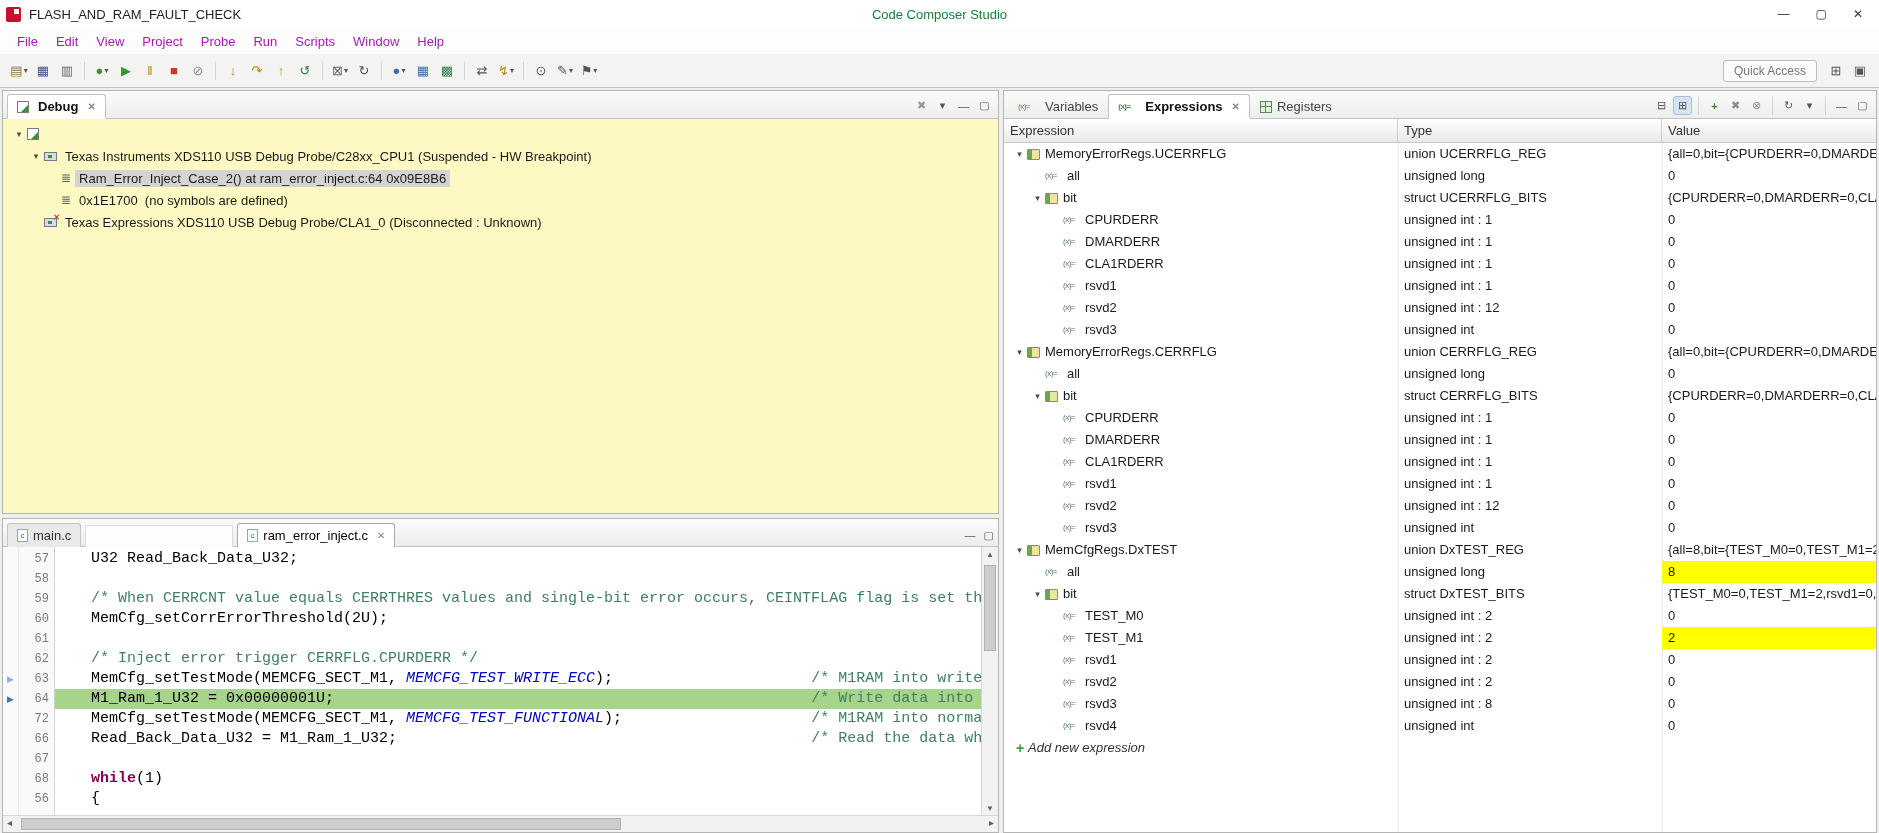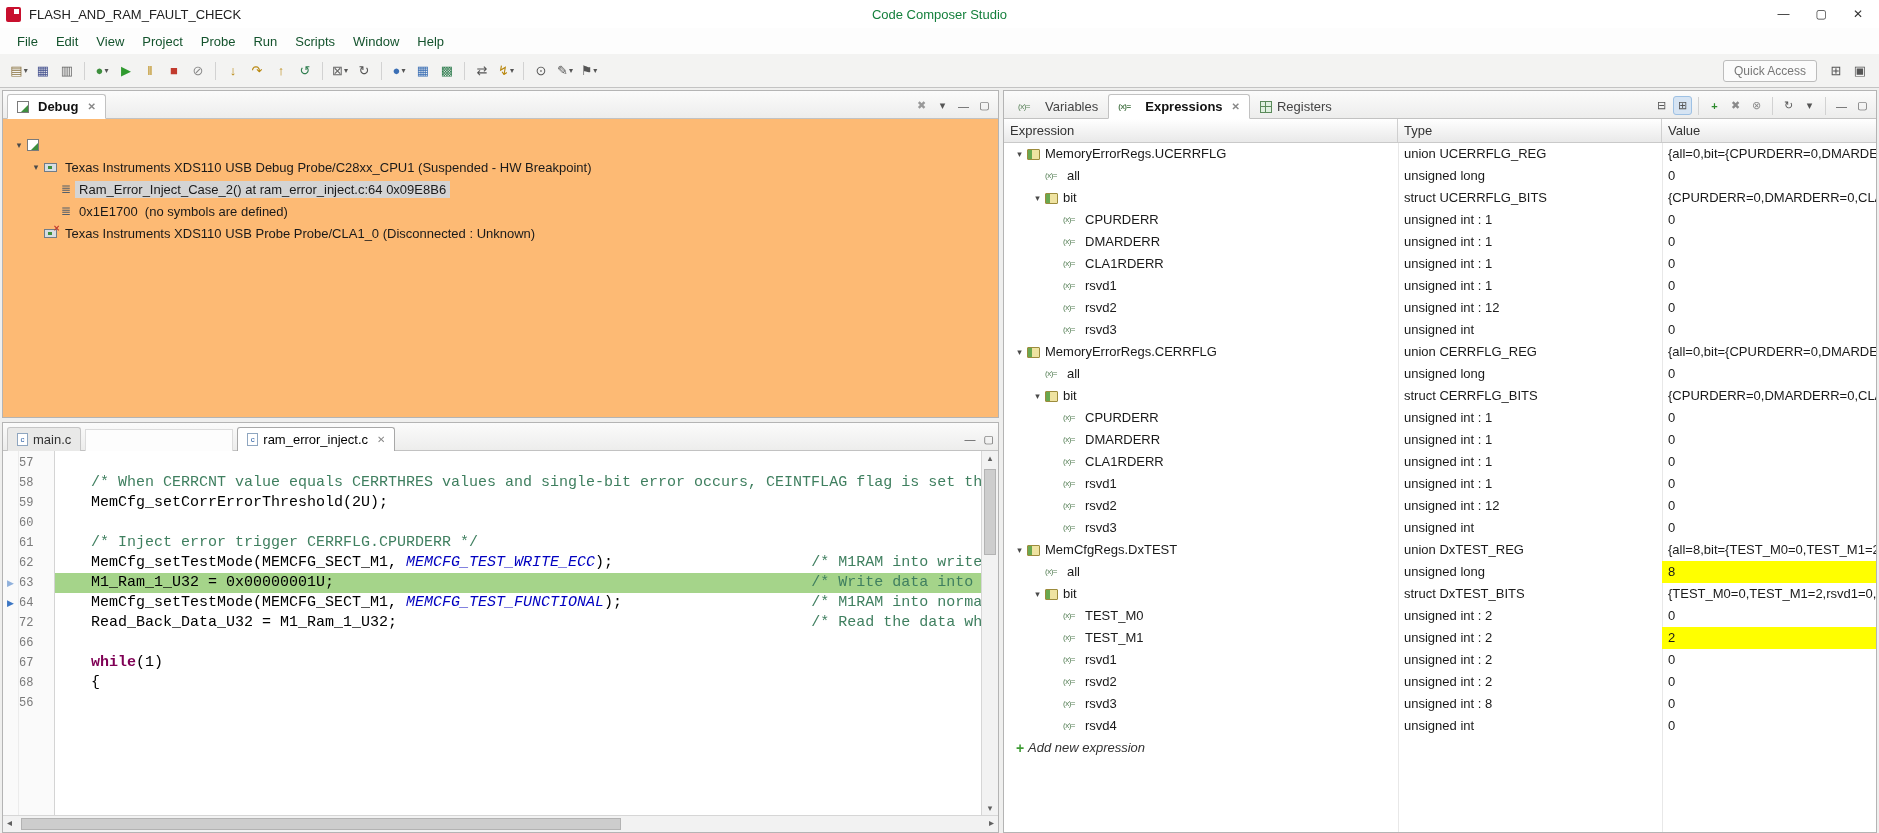--- a/index.html
+++ b/index.html
@@ -11,21 +11,21 @@
   .titlebar { height:28px; display:flex; align-items:center; background:#ffffff; padding:0 6px; flex:0 0 auto; }
   .ccs-logo { width:15px; height:15px; background:#c8102e; border-radius:2px; margin-right:8px; position:relative; }
   .ccs-logo::after{ content:""; position:absolute; right:2px; top:2px; width:5px; height:5px; background:#fff; }
   .title-left { font-size:13px; color:#222; }
   .title-center { position:absolute; left:50%; transform:translateX(-50%); font-size:13px; color:#15803d; }
   .win-controls { margin-left:auto; display:flex; gap:26px; padding-right:10px; color:#333; }
   .win-btn { font-size:12px; cursor:default; }
 
   
   .menubar { height:26px; display:flex; align-items:center; padding-left:8px; background:#fdfdfd; flex:0 0 auto; }
-  .menu-item { padding:3px 9px; border-radius:3px; color:#14532d; }
+  .menu-item { padding:3px 9px; border-radius:3px; color:#a21caf; }
 
   
   .toolbar { height:34px; display:flex; align-items:center; padding:0 8px; background:#f3f3f2; border-bottom:1px solid #c3c3c3; flex:0 0 auto; gap:2px; }
   .tb-icon { height:22px; min-width:22px; display:flex; align-items:center; justify-content:center; border-radius:3px; color:#555; font-size:13px; }
   .tb-icon.pressed { background:#d6e4f3; border:1px solid #9ec1e4; }
   .tb-sep { width:1px; height:18px; background:#d2d2d2; margin:0 4px; }
   .dd { font-size:8px; color:#555; margin-left:1px; }
   .quick-access { margin-left:auto; border:1px solid #bcbcbc; background:#fbfbfb; border-radius:3px; padding:3px 10px; color:#777; font-size:12px; }
 
   
@@ -35,21 +35,21 @@
 
   
   .view-header { height:28px; display:flex; align-items:flex-end; background:linear-gradient(#fbfbfb,#ededec); border-bottom:1px solid #c2c2c2; padding:0 4px; flex:0 0 auto; }
   .view-tab { display:flex; align-items:center; gap:5px; padding:4px 9px; color:#444; position:relative; top:1px; border:1px solid transparent; white-space:nowrap; }
   .view-tab.active { background:#fff; border:1px solid #c2c2c2; border-bottom-color:#fff; border-radius:3px 3px 0 0; font-weight:bold; color:#111; }
   .tab-close { font-size:10px; color:#888; margin-left:4px; }
   .hdr-icons { margin-left:auto; display:flex; align-items:center; gap:2px; padding-bottom:3px; }
   .hdr-icons .tb-icon { height:19px; min-width:19px; font-size:11px; }
 
   
-  .debug-panel { height:328px; border:1px solid #b4b4b4; background:#fdba74; display:flex; flex-direction:column; margin-bottom:4px;gap:11px; }
+  .debug-panel { height:424px; border:1px solid #b4b4b4; background:#fef9c3; display:flex; flex-direction:column; margin-bottom:4px; }
   .debug-tree { flex:1; overflow:hidden; padding-top:4px; }
   .drow { height:22px; display:flex; align-items:center; white-space:pre; font-size:13px; }
   .drow .arrow { width:16px; text-align:center; font-size:9px; color:#4a4a4a; flex:0 0 auto; }
   .drow .dlabel { padding:1px 4px; }
   .drow .dlabel.sel { background:var(--selection); }
   .dicon { flex:0 0 auto; margin-right:4px; position:relative; }
   .ic-sess { width:12px; height:12px; background:#fff; border:1px solid #7a7a7a; }
   .ic-sess::after { content:""; position:absolute; right:0; bottom:0; border-left:7px solid transparent; border-bottom:7px solid #3e8f3e; }
   .ic-probe { width:13px; height:9px; background:#d7dde3; border:1px solid #6f7c88; }
   .ic-probe::after { content:""; position:absolute; left:3px; top:2px; width:4px; height:3px; background:#3e8f3e; }
@@ -60,21 +60,21 @@
   .editor-panel { flex:1; border:1px solid #b4b4b4; background:#fff; display:flex; flex-direction:column; overflow:hidden; }
   .editor-tabs { height:28px; display:flex; align-items:flex-end; background:linear-gradient(#fbfbfb,#ededec); border-bottom:1px solid #c2c2c2; padding:0 4px; flex:0 0 auto; }
   .etab { display:flex; align-items:center; gap:5px; padding:4px 9px; position:relative; top:1px; border:1px solid #c6c6c6; border-bottom:none; background:#e9e9e8; color:#333; border-radius:3px 3px 0 0; white-space:nowrap; }
   .etab.active { background:#fff; border-color:#a8a8a8; font-weight:normal; color:#000; }
   .etab-blank { width:148px; height:22px; background:#fdfdfd; border:1px solid #dcdcdc; border-bottom:none; margin:0 4px; position:relative; top:1px; }
   .cfile { width:11px; height:13px; background:#fff; border:1px solid #8fa6c0; font-size:8px; color:#2b5fa3; display:flex; align-items:center; justify-content:center; }
   .etab-controls { margin-left:auto; display:flex; gap:8px; padding-bottom:4px; color:#555; font-size:11px; }
 
   .editor-body { flex:1; display:flex; overflow:hidden; }
   .gut-markers { width:16px; background:#fafafa; border-right:1px solid #ececec; padding-top:2px; flex:0 0 auto; }
-  .gut-numbers { width:36px; background:#fafafa; border-right:1px solid #d4d4d4; padding-top:2px; flex:0 0 auto; }
+  .gut-numbers { width:36px; background:#fafafa; border-right:1px solid #d4d4d4; padding-top:2px; text-align:right; flex:0 0 auto; }
   .mk-cell, .num-cell { height:20px; line-height:20px; }
   .num-cell { font-family:"Liberation Mono", monospace; font-size:12px; color:#7a7a7a; padding-right:5px; }
   .mk-cell { text-align:center; font-size:9px; color:#3b76c4; }
   .mk-cell .faded { opacity:0.55; }
   .code-col { flex:1; overflow:hidden; padding-top:2px; font-family:"Liberation Mono", monospace; font-size:15px; }
   .code-line { height:20px; line-height:20px; white-space:pre; }
   .code-line.current { background:var(--current-line); }
   .seg-p { color:#000; }
   .seg-c { color:var(--comment); }
   .seg-k { color:var(--keyword); font-weight:bold; }
@@ -254,21 +254,21 @@
               <div class="tb-icon">
                 <span>▢</span>
               </div>
             </div>
         </div>
         <div class="debug-tree">
             <div class="drow" style="padding-left: 8px;"><span class="arrow">▾</span><span class="dicon ic-sess"></span></div>
             <div class="drow" style="padding-left: 25px;"><span class="arrow">▾</span><span class="dicon ic-probe"></span><span class="dlabel">Texas Instruments XDS110 USB Debug Probe/C28xx_CPU1 (Suspended - HW Breakpoint)</span></div>
             <div class="drow" style="padding-left: 42px;"><span class="arrow"></span><span class="dicon ic-frame">≣</span><span class="dlabel sel">Ram_Error_Inject_Case_2() at ram_error_inject.c:64 0x09E8B6</span></div>
             <div class="drow" style="padding-left: 42px;"><span class="arrow"></span><span class="dicon ic-frame">≣</span><span class="dlabel">0x1E1700  (no symbols are defined)</span></div>
-            <div class="drow" style="padding-left: 25px;"><span class="arrow"></span><span class="dicon ic-probe disc"></span><span class="dlabel">Texas Instruments XDS110 USB Probe Probe/CLA1_0 (Disconnected : Unknown)</span></div>
+            <div class="drow" style="padding-left: 25px;"><span class="arrow"></span><span class="dicon ic-probe disc"></span><span class="dlabel">Texas Expressions XDS110 USB Debug Probe/CLA1_0 (Disconnected : Unknown)</span></div>
           </div>
       </div>
 
       <div class="editor-panel">
         <div class="editor-tabs">
           <div class="etab">
             <span class="cfile">c</span>
             <span>main.c</span>
           </div>
           <div class="etab-blank"></div>
@@ -307,20 +307,21 @@
               <div class="num-cell">62</div>
               <div class="num-cell">63</div>
               <div class="num-cell">64</div>
               <div class="num-cell">72</div>
               <div class="num-cell">66</div>
               <div class="num-cell">67</div>
               <div class="num-cell">68</div>
               <div class="num-cell">56</div>
             </div>
           <div class="code-col">
+              <div class="code-line"><span class="seg-p">    U32 Read_Back_Data_U32;</span></div>
               <div class="code-line">&nbsp;</div>
               <div class="code-line"><span class="seg-c">    /* When CERRCNT value equals CERRTHRES values and single-bit error occurs, CEINTFLAG flag is set th</span></div>
               <div class="code-line"><span class="seg-p">    MemCfg_setCorrErrorThreshold(2U);</span></div>
               <div class="code-line">&nbsp;</div>
               <div class="code-line"><span class="seg-c">    /* Inject error trigger CERRFLG.CPURDERR */</span></div>
               <div class="code-line"><span class="seg-p">    MemCfg_setTestMode(MEMCFG_SECT_M1, </span><span class="seg-m">MEMCFG_TEST_WRITE_ECC</span><span class="seg-p">);                      </span><span class="seg-c">/* M1RAM into write ECC</span></div>
               <div class="code-line current"><span class="seg-p">    M1_Ram_1_U32 = 0x00000001U;</span><span class="seg-p">                                                     </span><span class="seg-c">/* Write data into M1RA</span></div>
               <div class="code-line"><span class="seg-p">    MemCfg_setTestMode(MEMCFG_SECT_M1, </span><span class="seg-m">MEMCFG_TEST_FUNCTIONAL</span><span class="seg-p">);                     </span><span class="seg-c">/* M1RAM into normal fu</span></div>
               <div class="code-line"><span class="seg-p">    Read_Back_Data_U32 = M1_Ram_1_U32;</span><span class="seg-p">                                              </span><span class="seg-c">/* Read the data where</span></div>
               <div class="code-line">&nbsp;</div>

